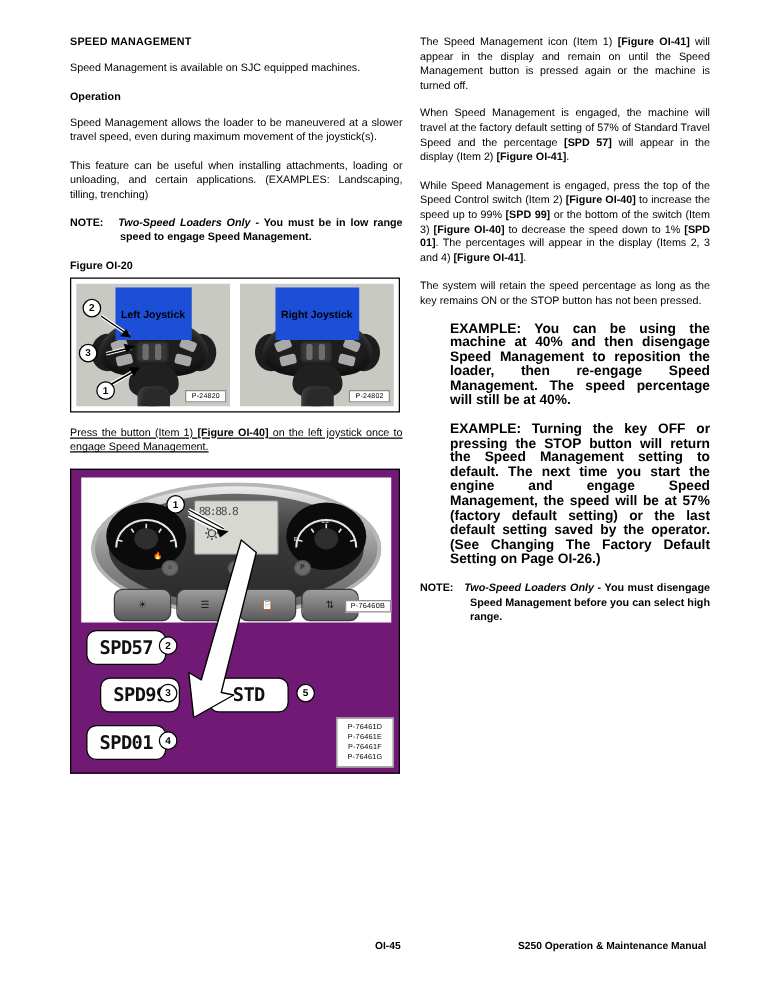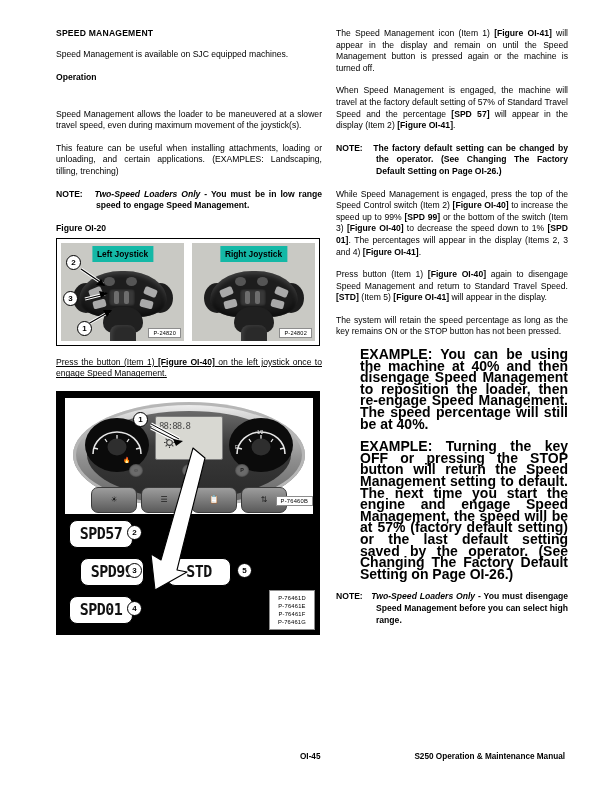--- a/index.html
+++ b/index.html
@@ -2,39 +2,39 @@
 <html><head>
 <meta charset="utf-8">
 <style>
   html,body{margin:0;padding:0;background:#fff;}
   body{width:612px;height:792px;font-family:"Liberation Sans",sans-serif;color:#000;position:relative;overflow:hidden;}
   .page{position:absolute;inset:0;}
   .col{position:absolute;top:28px;width:266px;}
   .col-left{left:56px;}
   .col-right{left:336px;width:232px;}
   h1.sec{font-size:8.6px;font-weight:bold;margin:0 0 11px 0;letter-spacing:.2px;}
-  h2.sub{font-size:8.6px;font-weight:bold;margin:0 0 27px 0;}
+  h2.sub{font-size:8.6px;font-weight:bold;margin:0 0 11px 0;}
   p.body{font-size:8.6px;line-height:11.6px;margin:0 0 11px 0;text-align:justify;}
   .note{font-size:8.6px;line-height:11.6px;margin:0 0 11px 0;font-weight:bold;
         padding-left:40px;text-indent:-40px;text-align:justify;}
   .note .lbl{font-weight:bold;}
   .note .it{font-style:italic;}
-  .example{font-size:14px;line-height:11.6px;font-weight:bold;margin:0 0 11px 0;
+  .example{font-size:11px;line-height:11.6px;font-weight:bold;margin:0 0 11px 0;
            padding-left:24px;text-align:justify;}
   .figlabel{font-size:8.6px;font-weight:bold;margin:0 0 5px 0;}
   b{font-weight:bold;}
   i{font-style:italic;}
 
   
   .fig40{position:relative;width:264px;height:108px;border:1.1px solid #000;background:#fff;
          box-sizing:border-box;display:flex;}
   .jpanel{position:relative;flex:1;margin:4px;background:#c9c9c4;overflow:hidden;}
   .jpanel.right{}
   .jtitle{position:absolute;top:3px;left:50%;transform:translateX(-50%);
-          background:#14b8a6;color:#000;font-size:8.4px;font-weight:bold;padding:3px 5px;
+          background:#1d4ed8;color:#000;font-size:8.4px;font-weight:bold;padding:16px 5px;
           white-space:nowrap;z-index:6;}
   .pnum{position:absolute;right:3px;bottom:3px;background:#fff;border:.6px solid #8d8d8d;
         font-size:5.6px;padding:1px 4px;z-index:6;letter-spacing:.2px;}
   
   .jstick{position:absolute;left:50%;bottom:-6px;transform:translateX(-50%);width:92px;height:84px;}
   .jhead{position:absolute;top:8px;left:2px;width:88px;height:46px;background:#1d1d1d;
          border-radius:44px 44px 30px 30px / 30px 30px 18px 18px;
          box-shadow:inset 0 3px 5px rgba(255,255,255,.17), inset 0 -4px 7px rgba(0,0,0,.6);}
   .jlobe{position:absolute;top:20px;width:26px;height:30px;background:#1d1d1d;border-radius:50%;}
   .jlobe.l{left:-4px;}
@@ -57,21 +57,21 @@
   .jsw.sR2{top:37px;right:16px;transform:rotate(14deg);}
   .jbtn{position:absolute;top:66px;left:37px;width:16px;height:13px;background:#9a9a9a;
         border-radius:50%;box-shadow:0 0 2px rgba(0,0,0,.7);}
   .callout{position:absolute;width:15px;height:15px;border:1.2px solid #000;border-radius:50%;
            background:#fff;color:#000;font-size:8px;font-weight:bold;
            display:flex;align-items:center;justify-content:center;z-index:8;box-sizing:border-box;}
   .arrow{position:absolute;z-index:7;}
   .arrow svg{display:block;overflow:visible;}
 
   
-  .fig41{position:relative;width:264px;height:244px;border:1.1px solid #000;background:#000000;box-sizing:border-box;}
+  .fig41{position:relative;width:264px;height:244px;border:1.1px solid #000;background:#701a75;box-sizing:border-box;}
   .cluster{position:absolute;left:8px;top:6px;width:248px;height:116px;background:#ffffff;overflow:hidden;}
   .oval{position:absolute;left:8px;top:4px;width:232px;height:106px;border-radius:50%;
         background:linear-gradient(180deg,#f2f2f2 0%,#c4c4c4 22%,#8e8e8e 55%,#5f5f5f 100%);
         box-shadow:inset 0 0 0 3px #b6b6b6;}
   .oval-in{position:absolute;left:14px;top:9px;right:14px;bottom:9px;border-radius:50%;
         background:linear-gradient(180deg,#6a6a6a 0%,#3a3a3a 40%,#2a2a2a 100%);}
   .gauge{position:absolute;top:20px;width:64px;height:54px;background:#0b0b0b;border-radius:50%;}
   .gauge.left{left:20px;}
   .gauge.right{right:20px;}
   .gauge .needle-hub{position:absolute;left:50%;top:54%;transform:translate(-50%,-50%);
@@ -327,32 +327,25 @@
   <div class="col col-right">
 
     <p class="body">
       <span>The Speed Management icon (Item 1) </span><b>[Figure OI-41]</b><span> will appear in the display and remain on until the Speed Management button is pressed again or the machine is turned off.</span>
     </p>
 
     <p class="body">
       <span>When Speed Management is engaged, the machine will travel at the factory default setting of 57% of Standard Travel Speed and the percentage </span><b>[SPD 57]</b><span> will appear in the display (Item 2) </span><b>[Figure OI-41]</b><span>.</span>
     </p>
 
-    <p class="note">
-      <span class="lbl">NOTE:</span>
-      <span>&nbsp;&nbsp;</span><span>The factory default setting can be changed by the operator. (See Changing The Factory Default Setting on Page OI-26.)</span>
-    </p>
 
     <p class="body">
       <span>While Speed Management is engaged, press the top of the Speed Control switch (Item 2) </span><b>[Figure OI-40]</b><span> to increase the speed up to 99% </span><b>[SPD 99]</b><span> or the bottom of the switch (Item 3) </span><b>[Figure OI-40]</b><span> to decrease the speed down to 1% </span><b>[SPD 01]</b><span>. The percentages will appear in the display (Items 2, 3 and 4) </span><b>[Figure OI-41]</b><span>.</span>
     </p>
 
-    <p class="body">
-      <span>Press button (Item 1) </span><b>[Figure OI-40]</b><span> again to disengage Speed Management and return to Standard Travel Speed. </span><b>[STD]</b><span> (Item 5) </span><b>[Figure OI-41]</b><span> will appear in the display.</span>
-    </p>
 
     <p class="body">The system will retain the speed percentage as long as the key remains ON or the STOP button has not been pressed.</p>
 
     <p class="example">EXAMPLE: You can be using the machine at 40% and then disengage Speed Management to reposition the loader, then re-engage Speed Management. The speed percentage will still be at 40%.</p>
 
     <p class="example">EXAMPLE: Turning the key OFF or pressing the STOP button will return the Speed Management setting to default. The next time you start the engine and engage Speed Management, the speed will be at 57% (factory default setting) or the last default setting saved by the operator. (See Changing The Factory Default Setting on Page OI-26.)</p>
 
     <p class="note">
       <span class="lbl">NOTE:</span>
       <span>&nbsp;&nbsp;</span><span class="it">Two-Speed Loaders Only</span><span> - You must disengage Speed Management before you can select high range.</span>

